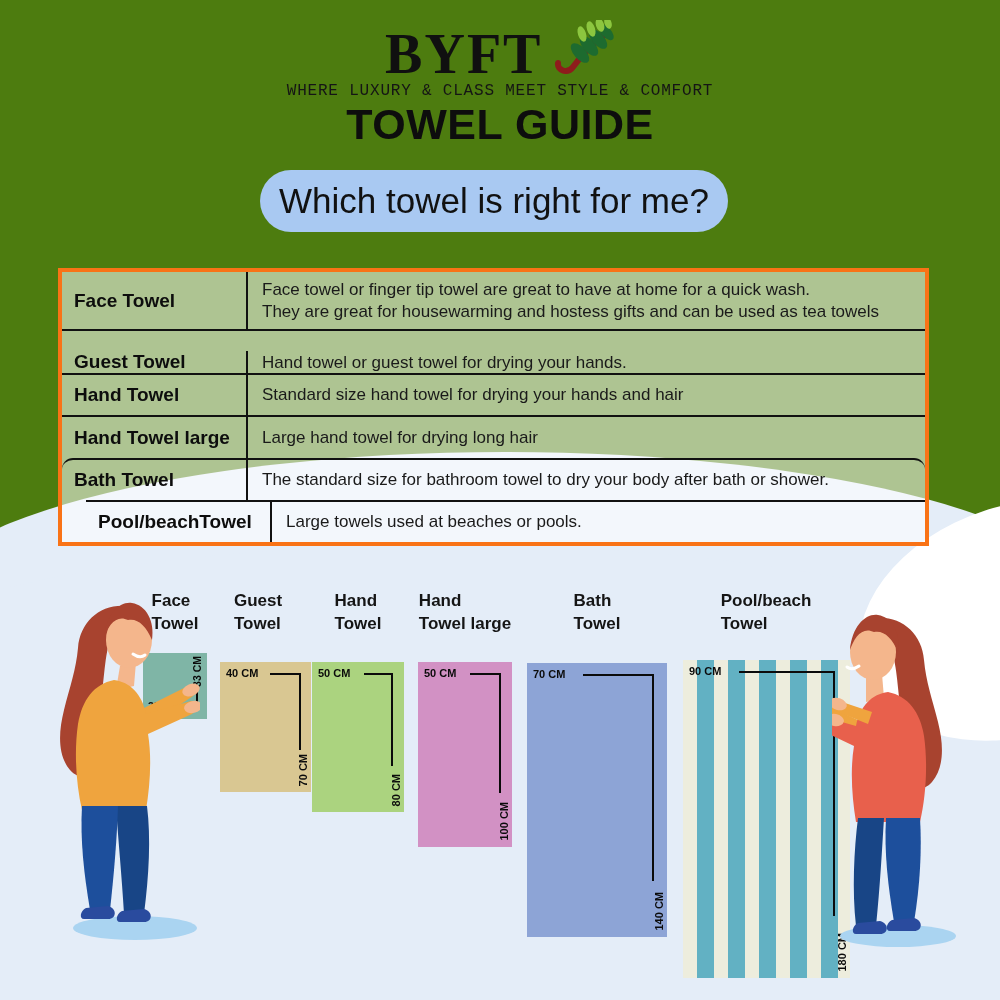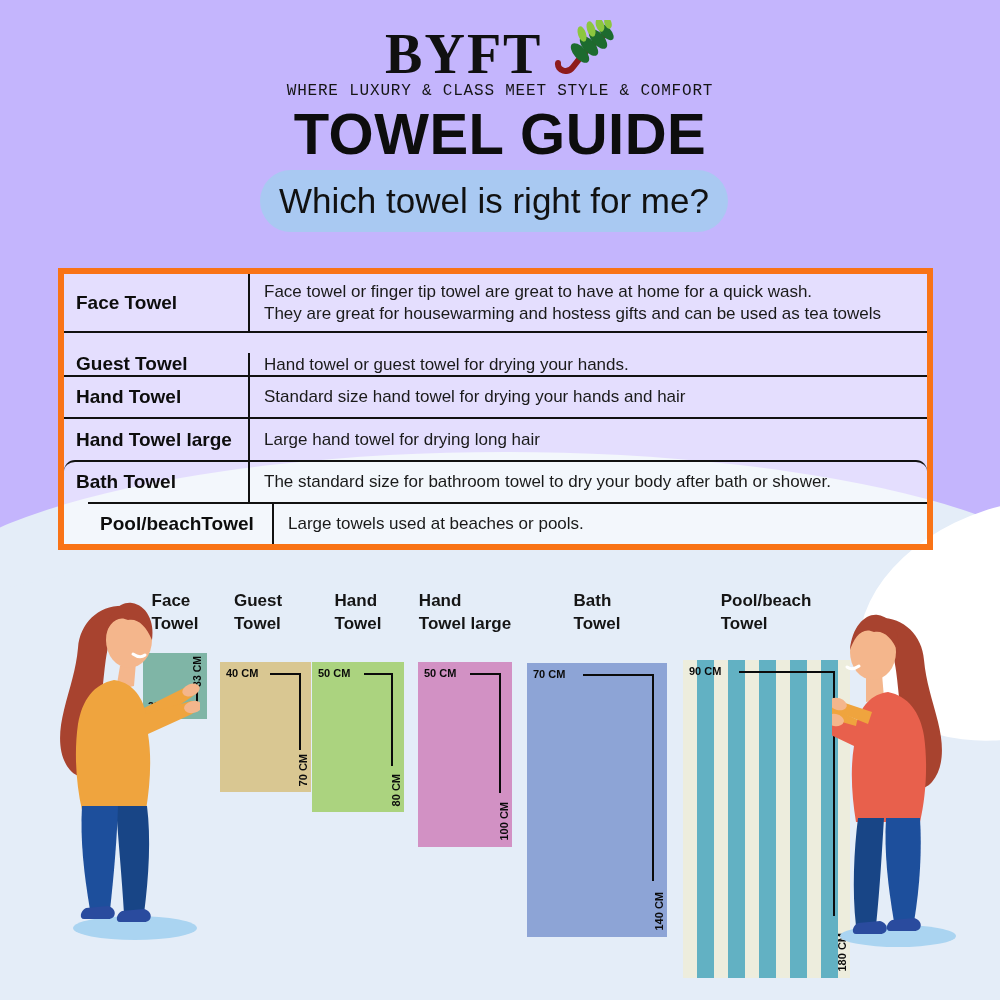--- a/index.html
+++ b/index.html
@@ -1,42 +1,42 @@
 <!DOCTYPE html>
 <html><head>
 <meta charset="utf-8">
 <style>
   html,body{margin:0;padding:0;}
   body{font-family:"Liberation Sans", sans-serif; background:#ffffff;}
-  #stage{position:relative; width:1000px; height:1000px; background:#c4b5fd; overflow:hidden;}
+  #stage{position:relative; width:1000px; height:1000px; background:#4d7c0f; overflow:hidden;}
 
   
   .blob-main{position:absolute; left:-130px; top:545px; width:1270px; height:620px;
     background:#e4edf8; border-radius:46% 54% 0 0 / 120px 190px 0 0;}
   .blob-table{position:absolute; left:-90px; top:452px; width:1190px; height:320px;
     background:#e4edf8; border-radius:50%;}
   .swoosh-white{position:absolute; left:855px; top:505px; width:330px; height:230px;
     background:#ffffff; border-radius:50%; transform:rotate(-18deg);}
 
   
   .logo-row{position:absolute; left:0; top:22px; width:1000px; text-align:center;}
   .wordmark{font-family:"Liberation Serif", serif; font-size:56px; font-weight:bold; color:#101010; letter-spacing:2px; display:inline-block; vertical-align:middle;}
   .leaf{display:inline-block; vertical-align:middle; margin-left:6px; margin-top:-10px;}
   .tagline{position:absolute; left:0; top:82px; width:1000px; text-align:center;
     font-family:Liberation Mono, monospace; font-size:16px; letter-spacing:0.8px; color:#151515;}
   .page-title{position:absolute; left:0; top:100px; width:1000px; text-align:center;
-    font-size:58px; font-weight:800; letter-spacing:0.5px; color:#0d0d0d;}
+    font-size:43px; font-weight:800; letter-spacing:0.5px; color:#0d0d0d;}
 
   .banner{position:absolute; left:260px; top:170px; width:468px; height:62px;
     background:#a9c9f2; border-radius:32px; display:flex; align-items:center; justify-content:center;
     font-size:35px; font-weight:400; color:#111111;}
 
   
   .guide-table{position:absolute; left:58px; top:268px; width:863px;
-    border:6px solid #f97316; background:rgba(255,255,255,0.55);}
+    border:4px solid #f97316; background:rgba(255,255,255,0.55);}
   .trow{display:flex;}
   .trow + .trow{border-top:2px solid #111111;}
   .tlabel{width:172px; flex:0 0 172px; border-right:2px solid #111111;
     display:flex; align-items:center; padding-left:12px; font-weight:bold; font-size:19px; color:#0d0d0d;}
   .tdesc{flex:1; display:flex; flex-direction:column; justify-content:center; padding-left:14px; padding-right:6px;
     font-size:17px; color:#1a1a1a; line-height:1.25;}
   .r1{height:57px;} .r2{height:42px;align-items:flex-end;} .r3{height:40px;} .r4{height:41px;} .r5{height:40px;border-radius:11px;} .r6{height:40px;margin-left:24px;}
 
   
   .towel-label{position:absolute; transform:translateX(-50%); text-align:left;

